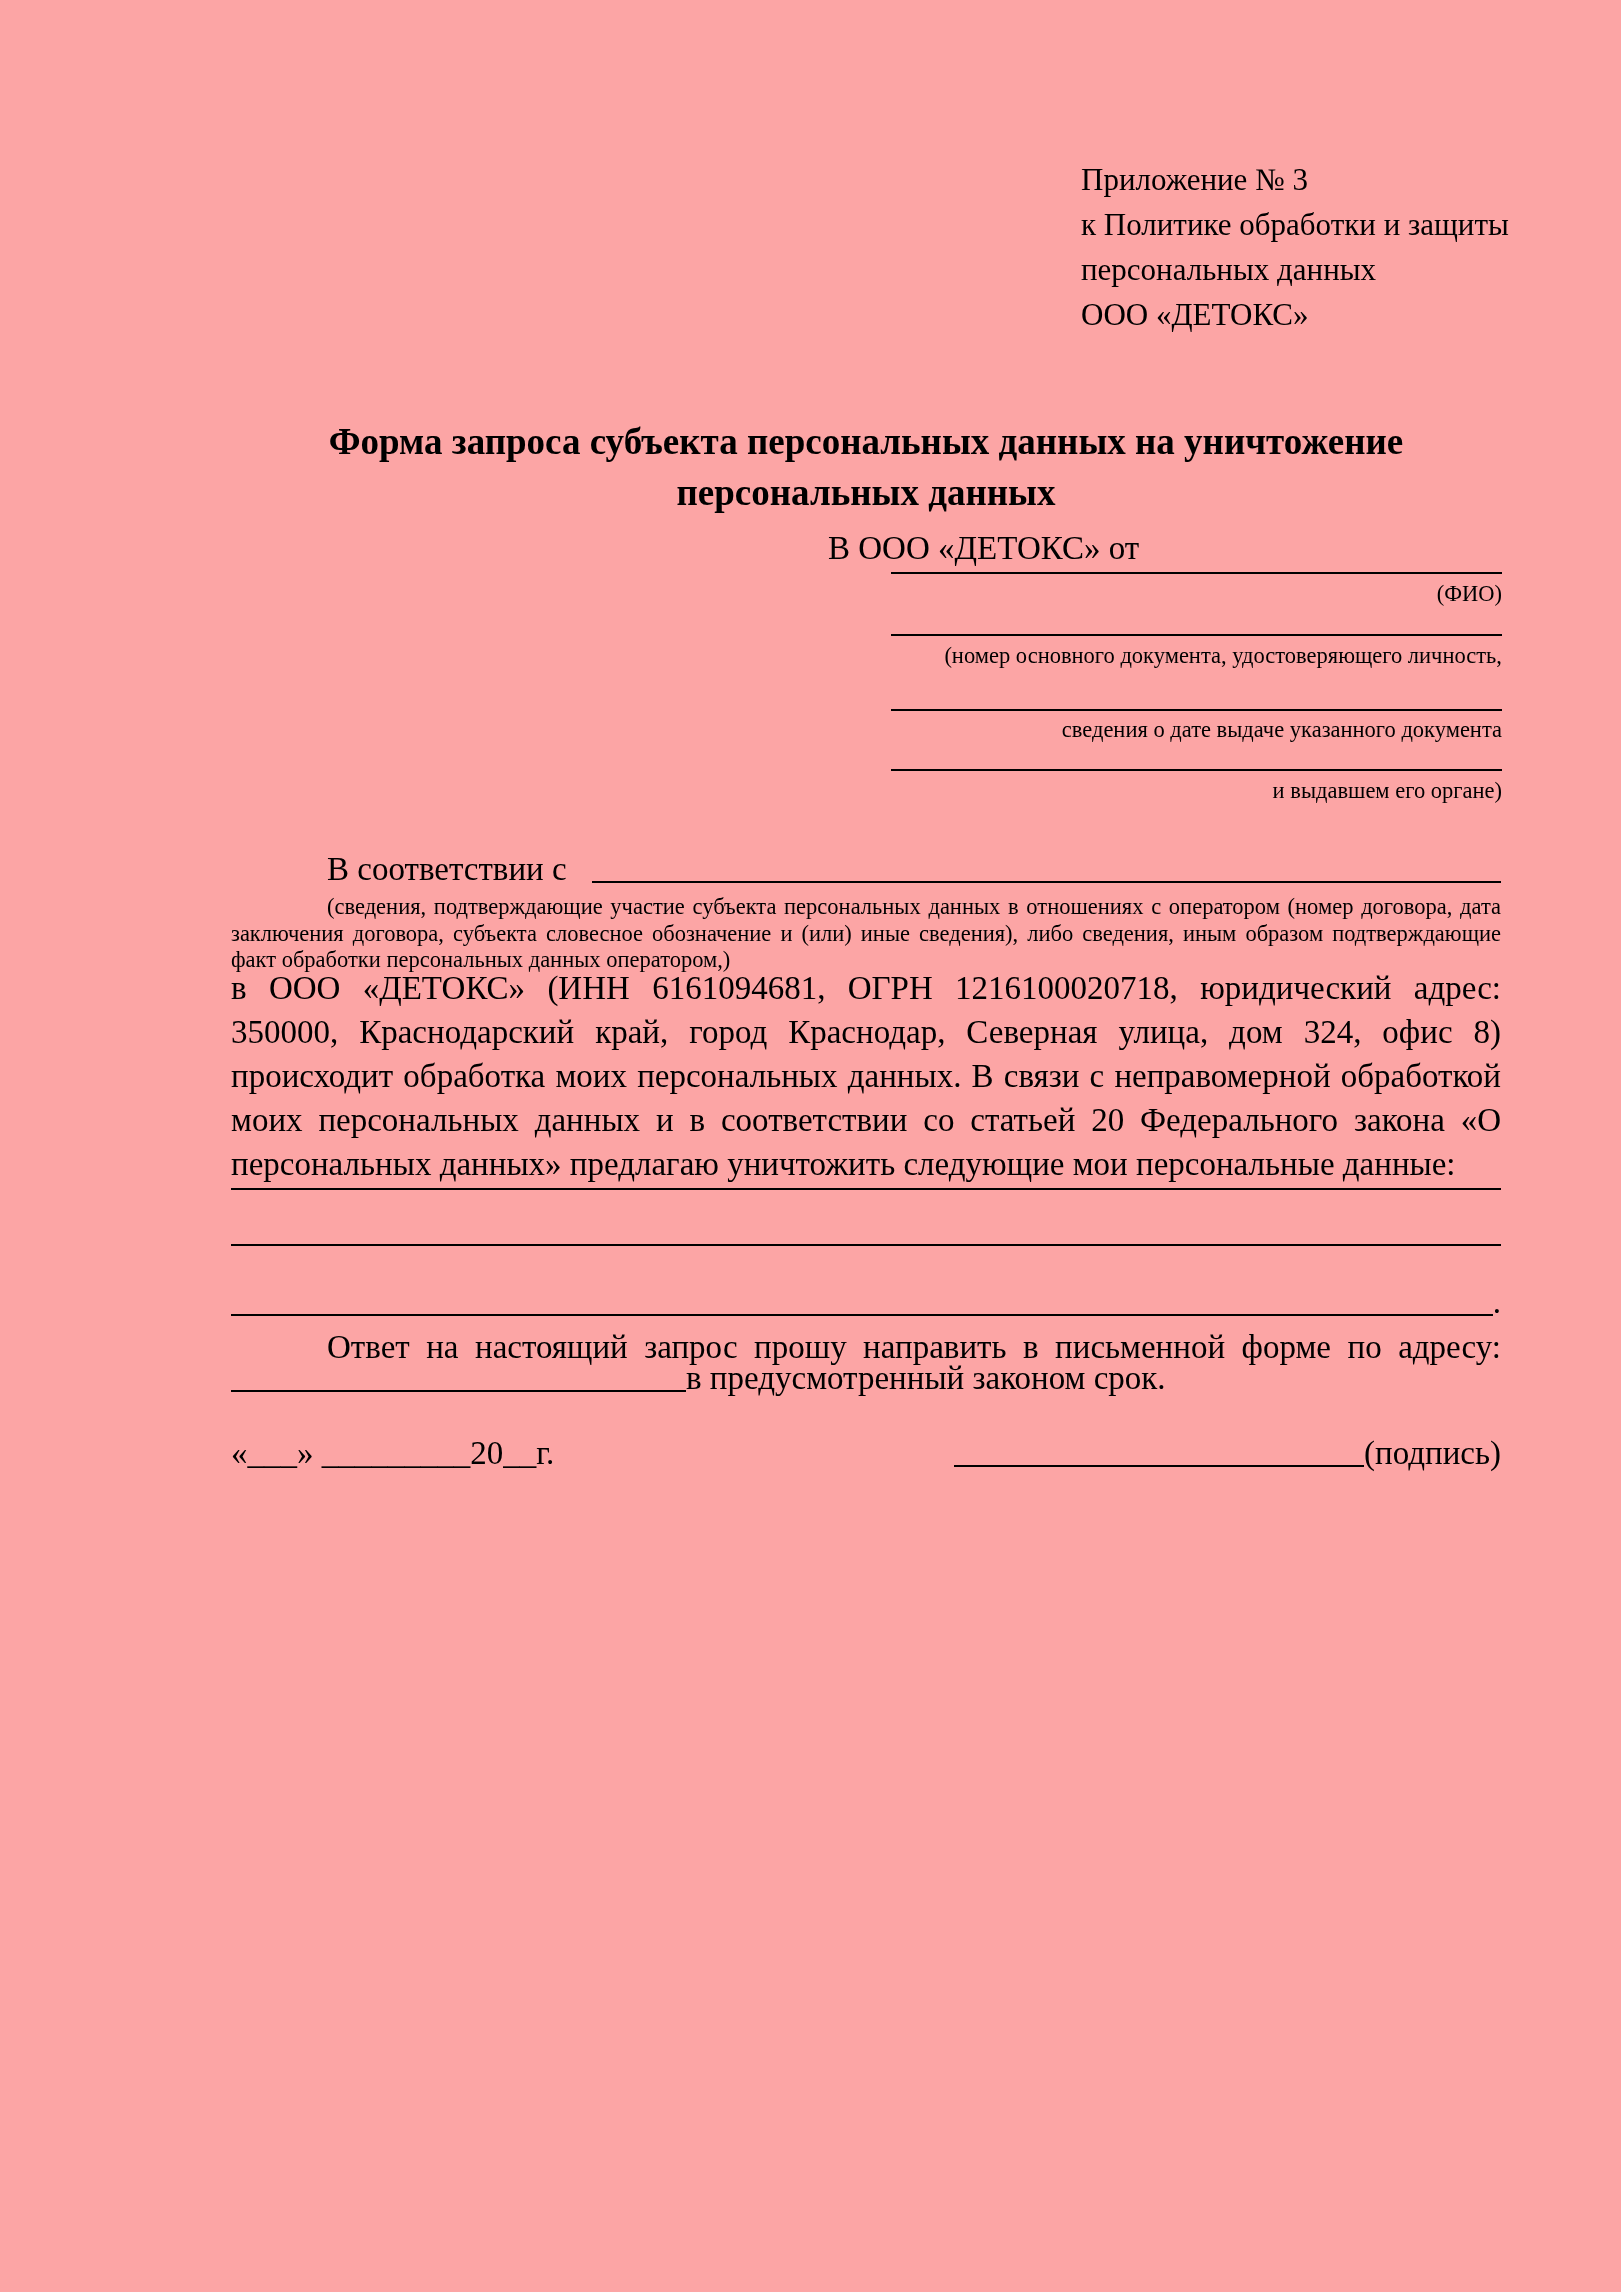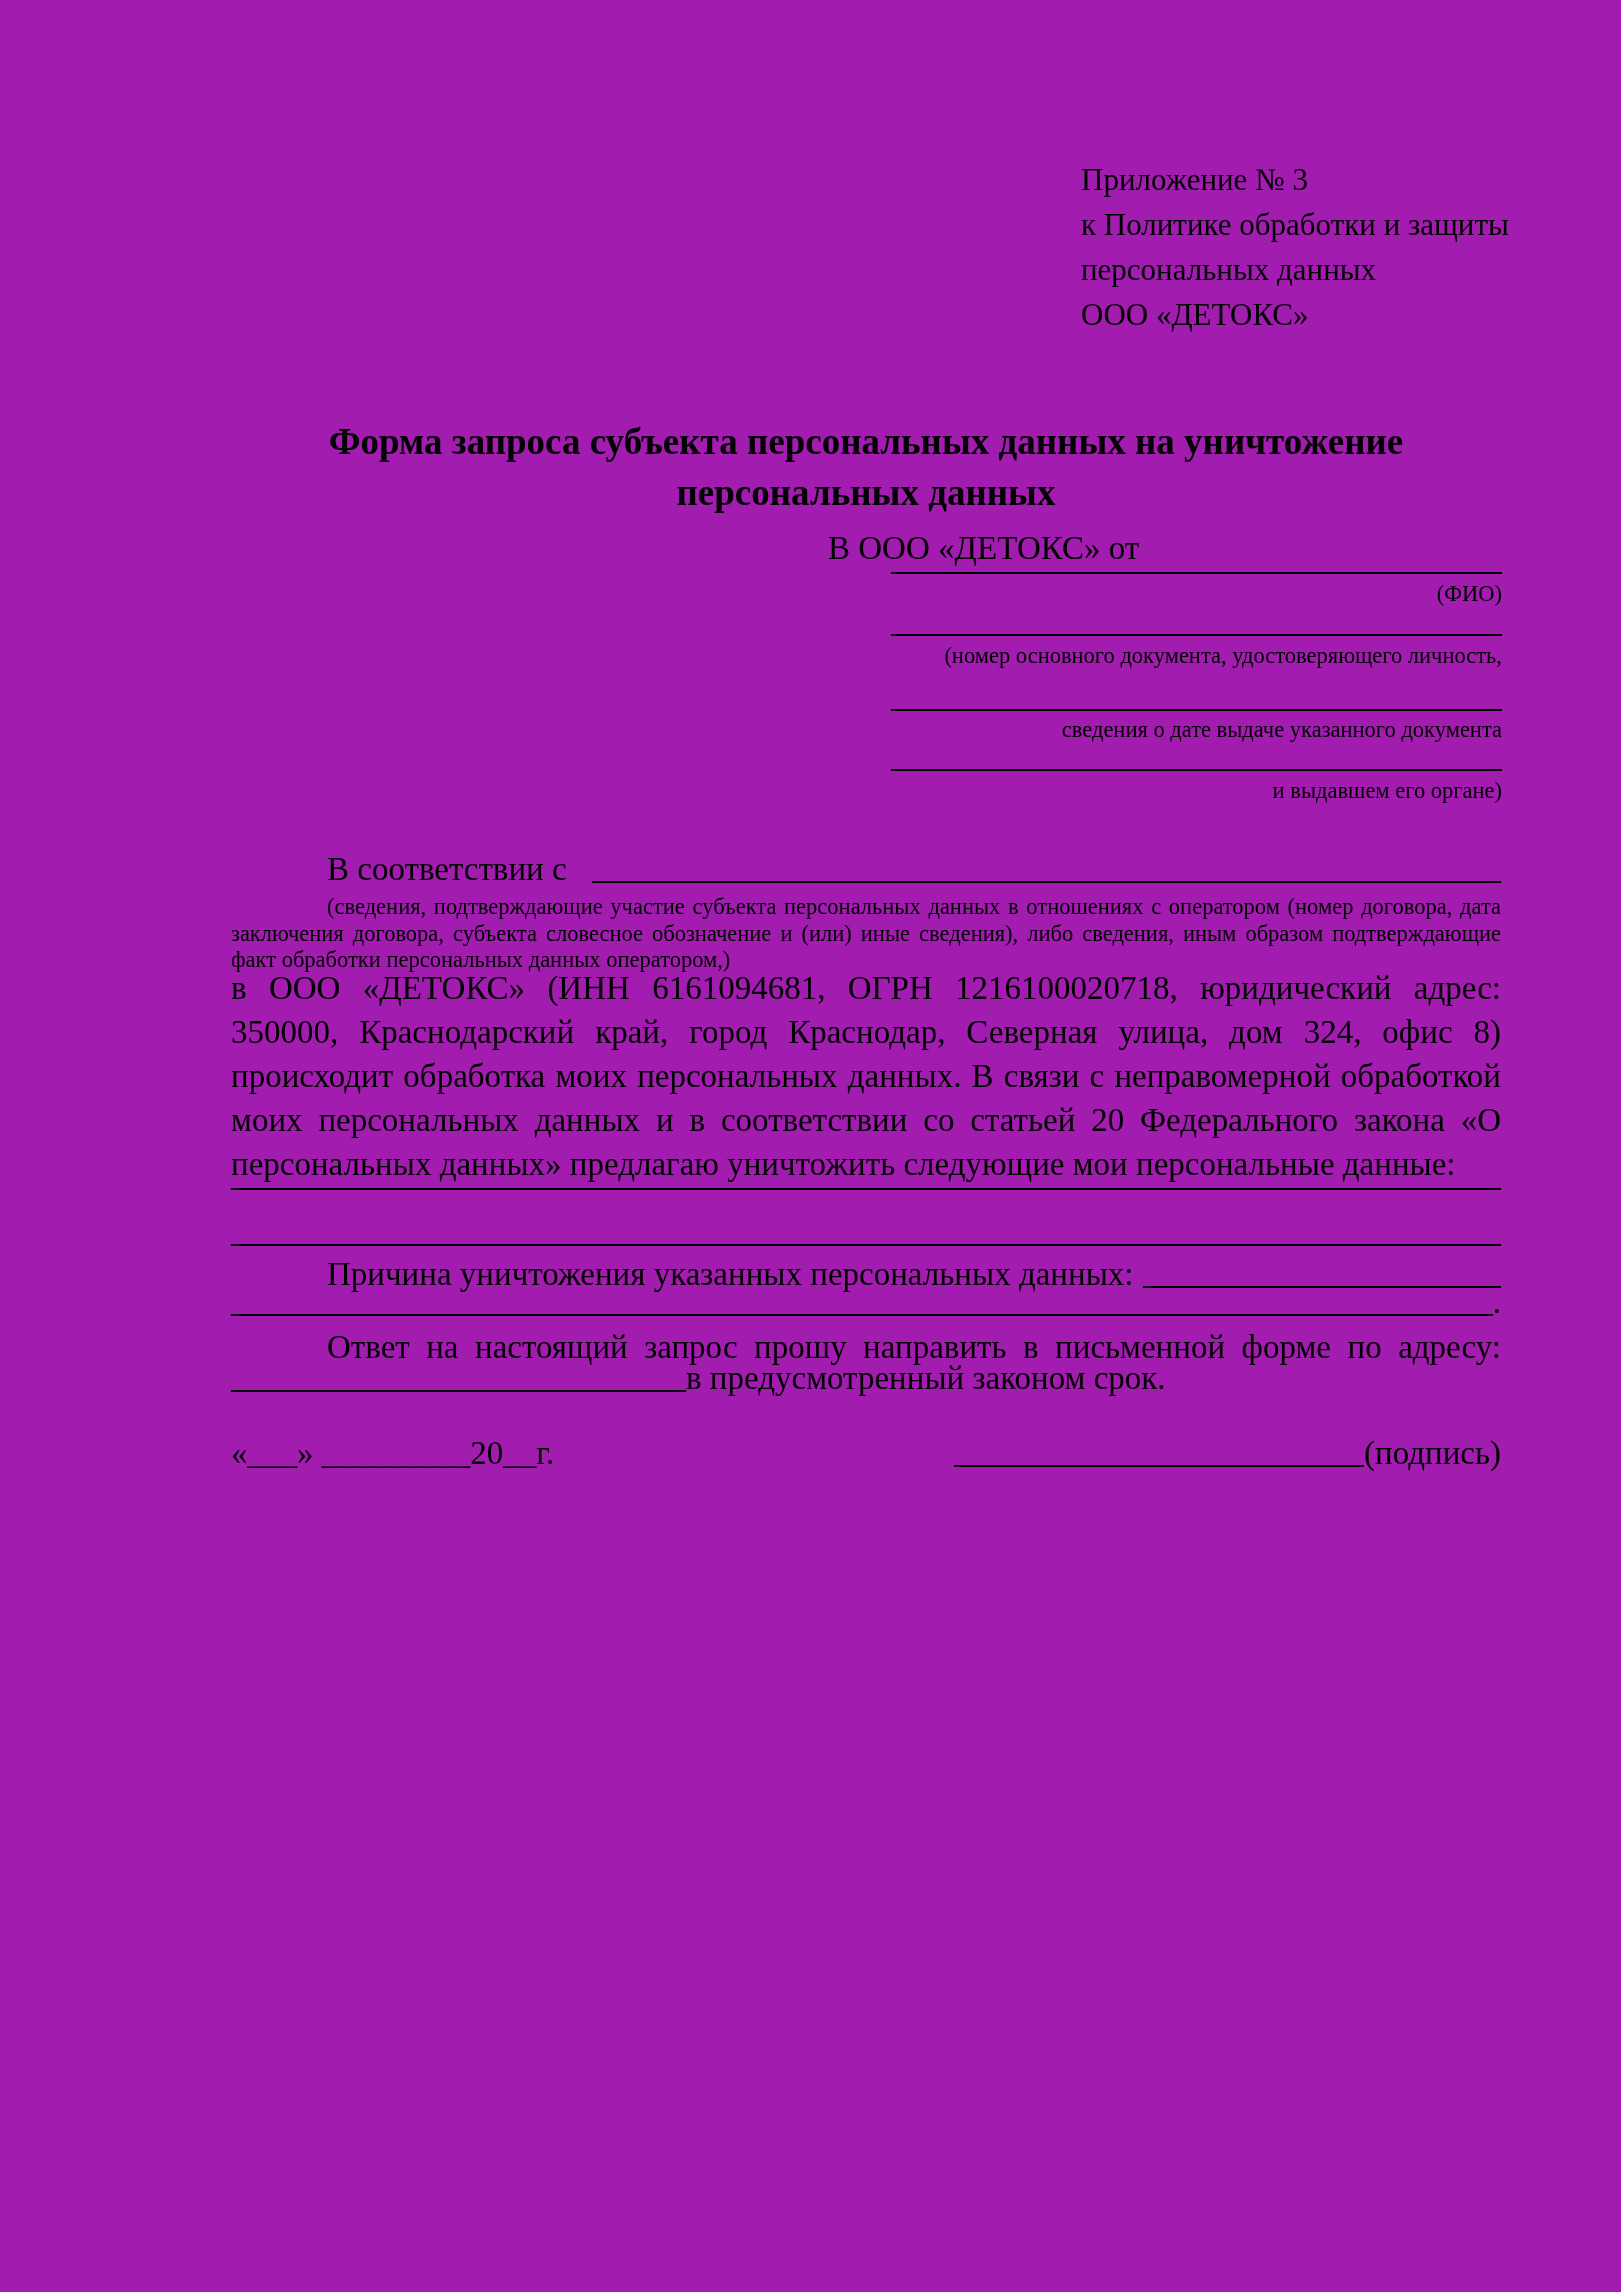--- a/index.html
+++ b/index.html
@@ -1,19 +1,19 @@
 <!DOCTYPE html>
 <html lang="ru"><head>
 <meta charset="utf-8">
 <style>
   html,body{margin:0;padding:0;background:#e8e8e8;}
   .page{
     position:relative;
     width:1621px;height:2293px;
-    background:#a21caf;
+    background:#fca5a5;
     font-family:"Liberation Serif","DejaVu Serif",serif;
     color:#000;
     overflow:hidden;
     margin:0 auto;
     box-shadow:0 0 5.9px rgba(0,0,0,.25);
   }
   .hdr{position:absolute;left:1081px;top:157px;font-size:31px;line-height:45px;white-space:nowrap;}
   .title{
     position:absolute;left:231px;top:416px;width:1270px;
     font-size:37px;line-height:51px;font-weight:bold;text-align:center;
@@ -81,24 +81,20 @@
     <div class="fill"></div>
   </div>
 
   <div class="note">(сведения, подтверждающие участие субъекта персональных данных в отношениях с оператором (номер договора, дата заключения договора, субъекта словесное обозначение и (или) иные сведения), либо сведения, иным образом подтверждающие факт обработки персональных данных оператором,)</div>
 
   <div class="body-par">в ООО «ДЕТОКС» (ИНН 6161094681, ОГРН 1216100020718, юридический адрес: 350000, Краснодарский край, город Краснодар, Северная улица, дом 324, офис 8) происходит обработка моих персональных данных. В связи с неправомерной обработкой моих персональных данных и в соответствии со статьей 20 Федерального закона «О персональных данных» предлагаю уничтожить следующие мои персональные данные:</div>
 
   <div class="blank-rule" style="top:1188px;"></div>
   <div class="blank-rule" style="top:1244px;"></div>
 
-  <div class="flexrow" style="top:1254px;">
-    <span class="lead" style="padding-left:96px;">Причина уничтожения указанных персональных данных:</span>
-    <div class="fill"></div>
-  </div>
 
   <div class="flexrow" style="top:1282px;">
     <div class="fill" style="margin-left:0;"></div>
     <span class="tail">.</span>
   </div>
 
   <div class="resp1">Ответ на настоящий запрос прошу направить в письменной форме по адресу:</div>
 
   <div class="flexrow" style="top:1358px;">
     <div class="fill-fixed" style="width:455px;"></div>

